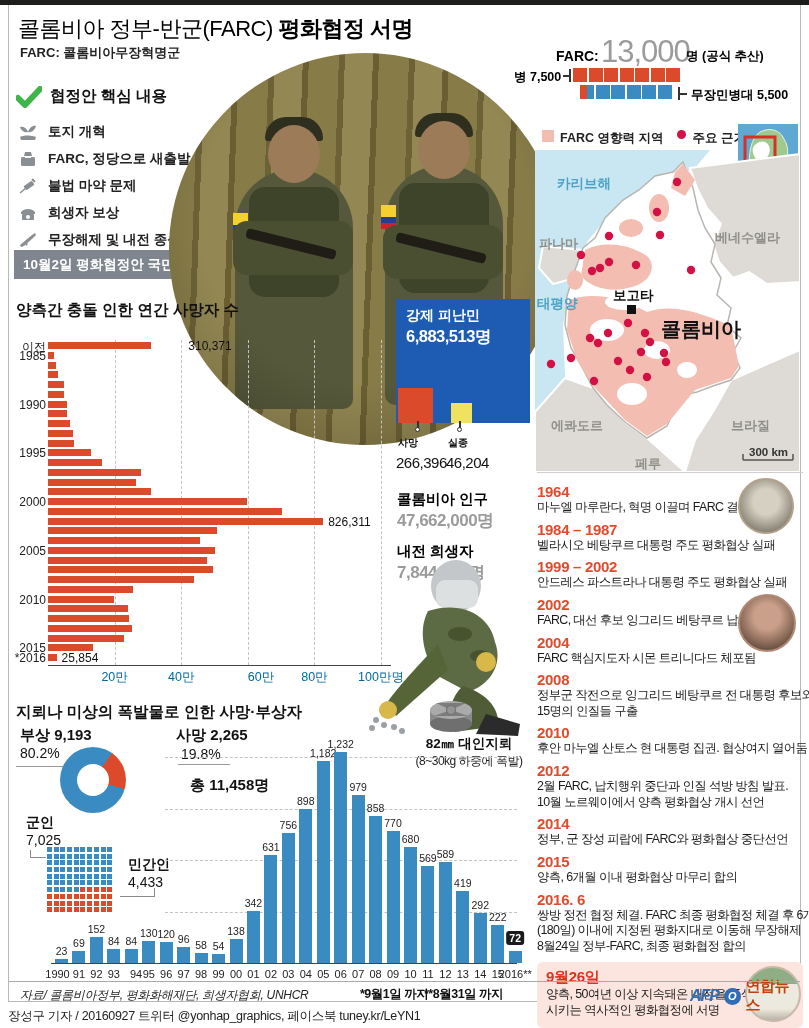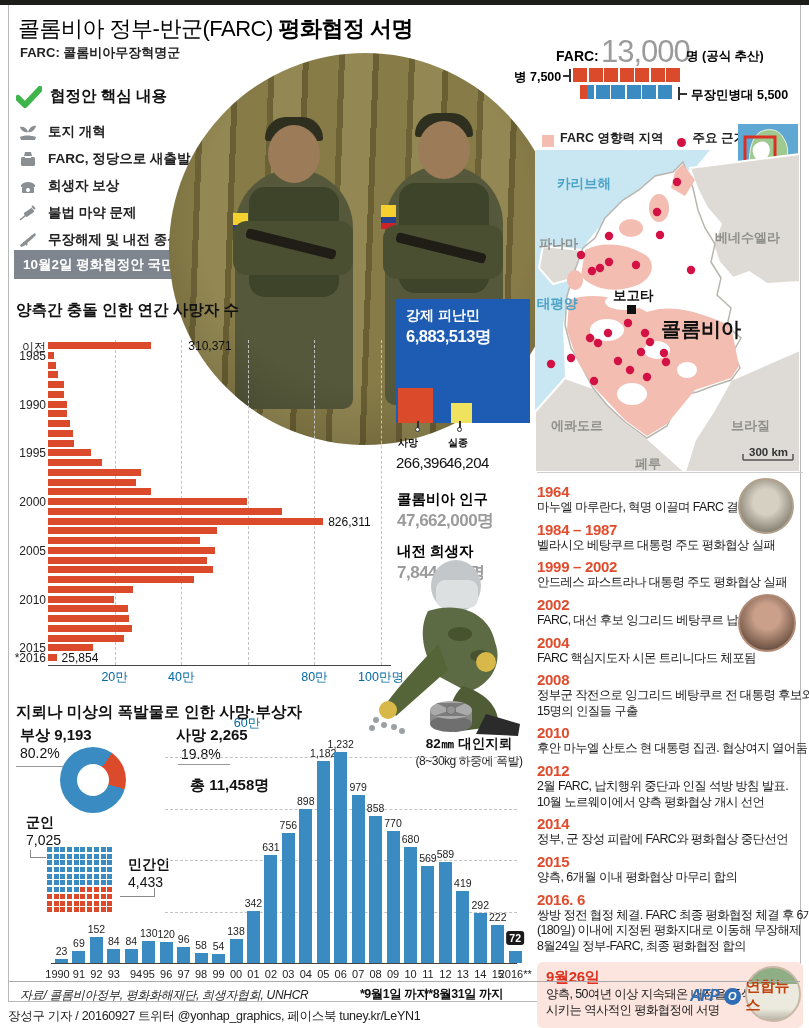--- a/index.html
+++ b/index.html
@@ -42,21 +42,21 @@
   .strength-prefix { left:556px; top:48px; font-size:14px; font-weight:bold; color:#000; }
   .strength-number { left:601px; top:34px; font-size:31px; color:#9b9b9b; letter-spacing:-1px; }
   .strength-suffix { left:686px; top:48px; font-size:12.5px; font-weight:bold; color:#000; }
   .sq-row { position:absolute; display:flex; gap:1.5px; }
   .sq { width:14px; height:14px; }
   .lbl-soldiers { left:514px; top:69px; font-size:12.5px; font-weight:bold; color:#000; }
   .lbl-militia { left:691px; top:87px; font-size:12.5px; font-weight:bold; color:#000; }
   .tickline { position:absolute; background:#333; }
 
   
-  .map-legend { left:542px; top:130px; display:flex; align-items:flex-end; gap:6px; font-size:12.5px; font-weight:bold; color:#222; }
+  .map-legend { left:542px; top:130px; display:flex; align-items:flex-start; gap:6px; font-size:12.5px; font-weight:bold; color:#222; }
   .legend-sq { width:12px; height:12px; background:#f3bdb1; display:inline-block; }
   .legend-dot { width:9px; height:9px; border-radius:50%; background:#d31145; display:inline-block; margin-left:8px; }
 
   
   .chart-title { font-size:15.5px; font-weight:bold; color:#111; }
   #deaths-chart { left:14px; top:340px; width:400px; height:352px; }
   .hbar { position:absolute; height:7px; background:#dc4a2c; }
   .ylab { position:absolute; width:32px; text-align:right; font-size:12px; color:#222; }
   .vgrid { position:absolute; width:0; border-left:1px dashed #c3c3c3; }
   .xbase { position:absolute; height:0; border-top:1.5px solid #444; }
@@ -150,36 +150,36 @@
             <rect x="3" y="8" width="14" height="9" rx="1.5" fill="#8a8f94"></rect>
             <rect x="7" y="7" width="6" height="2" fill="#fff"></rect>
             <path d="M7,3 L13,3 L14,7 L6,7 Z" fill="#8a8f94"></path>
           </svg>
         </span>
         <span>FARC, 정당으로 새출발</span>
       </li>
       <li>
         <span class="kp-icon">
           <svg width="20" height="20" viewBox="0 0 20 20">
+            <rect x="6" y="7" width="10" height="5" rx="1" fill="#8a8f94" transform="rotate(-35 11 9.5)"></rect>
+            <line x1="2" y1="17" x2="8" y2="12" stroke="#8a8f94" stroke-width="1.6"></line>
+            <line x1="14" y1="3" x2="17" y2="6" stroke="#8a8f94" stroke-width="2"></line>
+          </svg>
+        </span>
+        <span>불법 마약 문제</span>
+      </li>
+      <li>
+        <span class="kp-icon">
+          <svg width="20" height="20" viewBox="0 0 20 20">
             <path d="M3,9 C6,5 14,5 17,9 L17,11 L3,11 Z" fill="#8a8f94"></path>
             <rect x="4" y="11" width="12" height="6" rx="1" fill="#8a8f94"></rect>
             <circle cx="10" cy="14" r="2" fill="#fff"></circle>
           </svg>
         </span>
         <span>희생자 보상</span>
-      </li>
-      <li>
-        <span class="kp-icon">
-          <svg width="20" height="20" viewBox="0 0 20 20">
-            <rect x="6" y="7" width="10" height="5" rx="1" fill="#8a8f94" transform="rotate(-35 11 9.5)"></rect>
-            <line x1="2" y1="17" x2="8" y2="12" stroke="#8a8f94" stroke-width="1.6"></line>
-            <line x1="14" y1="3" x2="17" y2="6" stroke="#8a8f94" stroke-width="2"></line>
-          </svg>
-        </span>
-        <span>불법 마약 문제</span>
       </li>
       <li>
         <span class="kp-icon">
           <svg width="20" height="20" viewBox="0 0 20 20">
             <path d="M2,15 L14,5 L17,3 L18,5 L15,8 L6,16 L3,17 Z" fill="#8a8f94"></path>
             <path d="M7,12 L10,14 L8,16 Z" fill="#8a8f94"></path>
           </svg>
         </span>
         <span>무장해제 및 내전 종식</span>
       </li>
@@ -322,21 +322,21 @@
     </g>
   </svg>
 
   <div class="abs chart-title" style="left:16px;top:300px;">양측간 충돌 인한 연간 사망자 수</div>
   <div class="abs" id="deaths-chart">
       <div class="vgrid" style="left: 100.6px; top: 0px; height: 324.75px;"></div>
       <div class="xtick" style="left: 100.6px; top: 328.75px;">20만</div>
       <div class="vgrid" style="left: 167.2px; top: 0px; height: 324.75px;"></div>
       <div class="xtick" style="left: 167.2px; top: 328.75px;">40만</div>
       <div class="vgrid" style="left: 233.8px; top: 0px; height: 324.75px;"></div>
-      <div class="xtick" style="left: 233px; top: 328.75px; margin-top: 46px;">60만</div>
+      <div class="xtick" style="left: 247px; top: 328.75px;">60만</div>
       <div class="vgrid" style="left: 300.4px; top: 0px; height: 324.75px;"></div>
       <div class="xtick" style="left: 300.4px; top: 328.75px;">80만</div>
       <div class="vgrid" style="left: 367px; top: 0px; height: 324.75px;"></div>
       <div class="xtick" style="left: 367px; top: 328.75px;">100만명</div>
       <div class="hbar" style="left: 34px; top: 2px; width: 103.354px; height: 7px; background: rgb(220, 74, 44);"></div>
       <div class="hbar" style="left: 34px; top: 11.75px; width: 6.327px; height: 7px; background: rgb(220, 74, 44);"></div>
       <div class="hbar" style="left: 34px; top: 21.5px; width: 7.659px; height: 7px; background: rgb(220, 74, 44);"></div>
       <div class="hbar" style="left: 34px; top: 31.25px; width: 9.657px; height: 7px; background: rgb(220, 74, 44);"></div>
       <div class="hbar" style="left: 34px; top: 41px; width: 15.651px; height: 7px; background: rgb(220, 74, 44);"></div>
       <div class="hbar" style="left: 34px; top: 50.75px; width: 15.651px; height: 7px; background: rgb(220, 74, 44);"></div>

